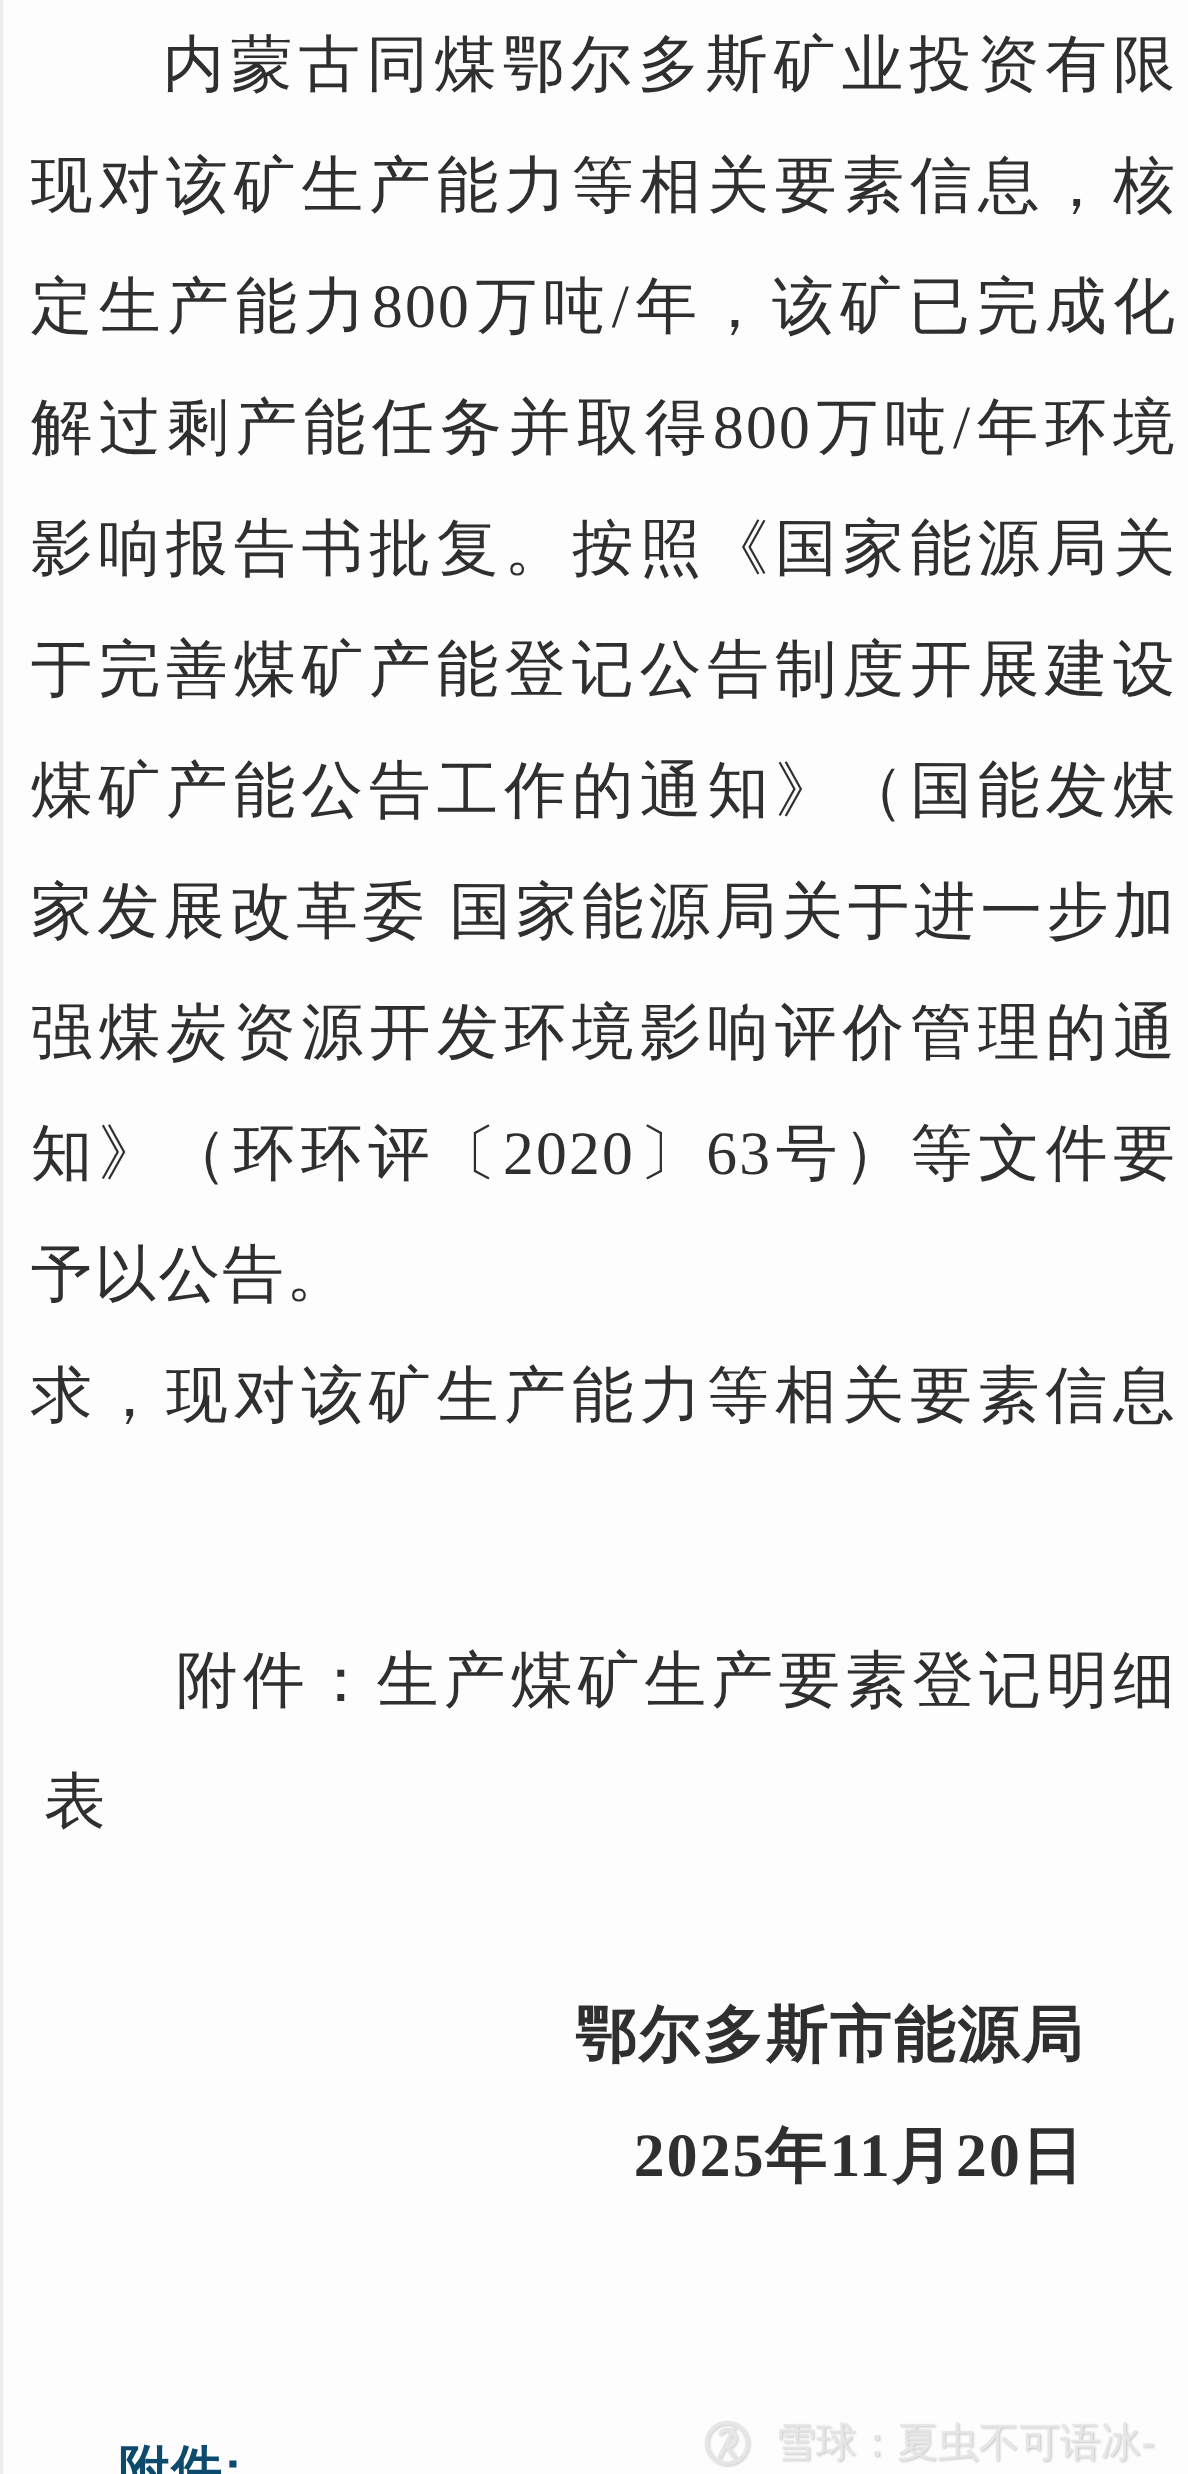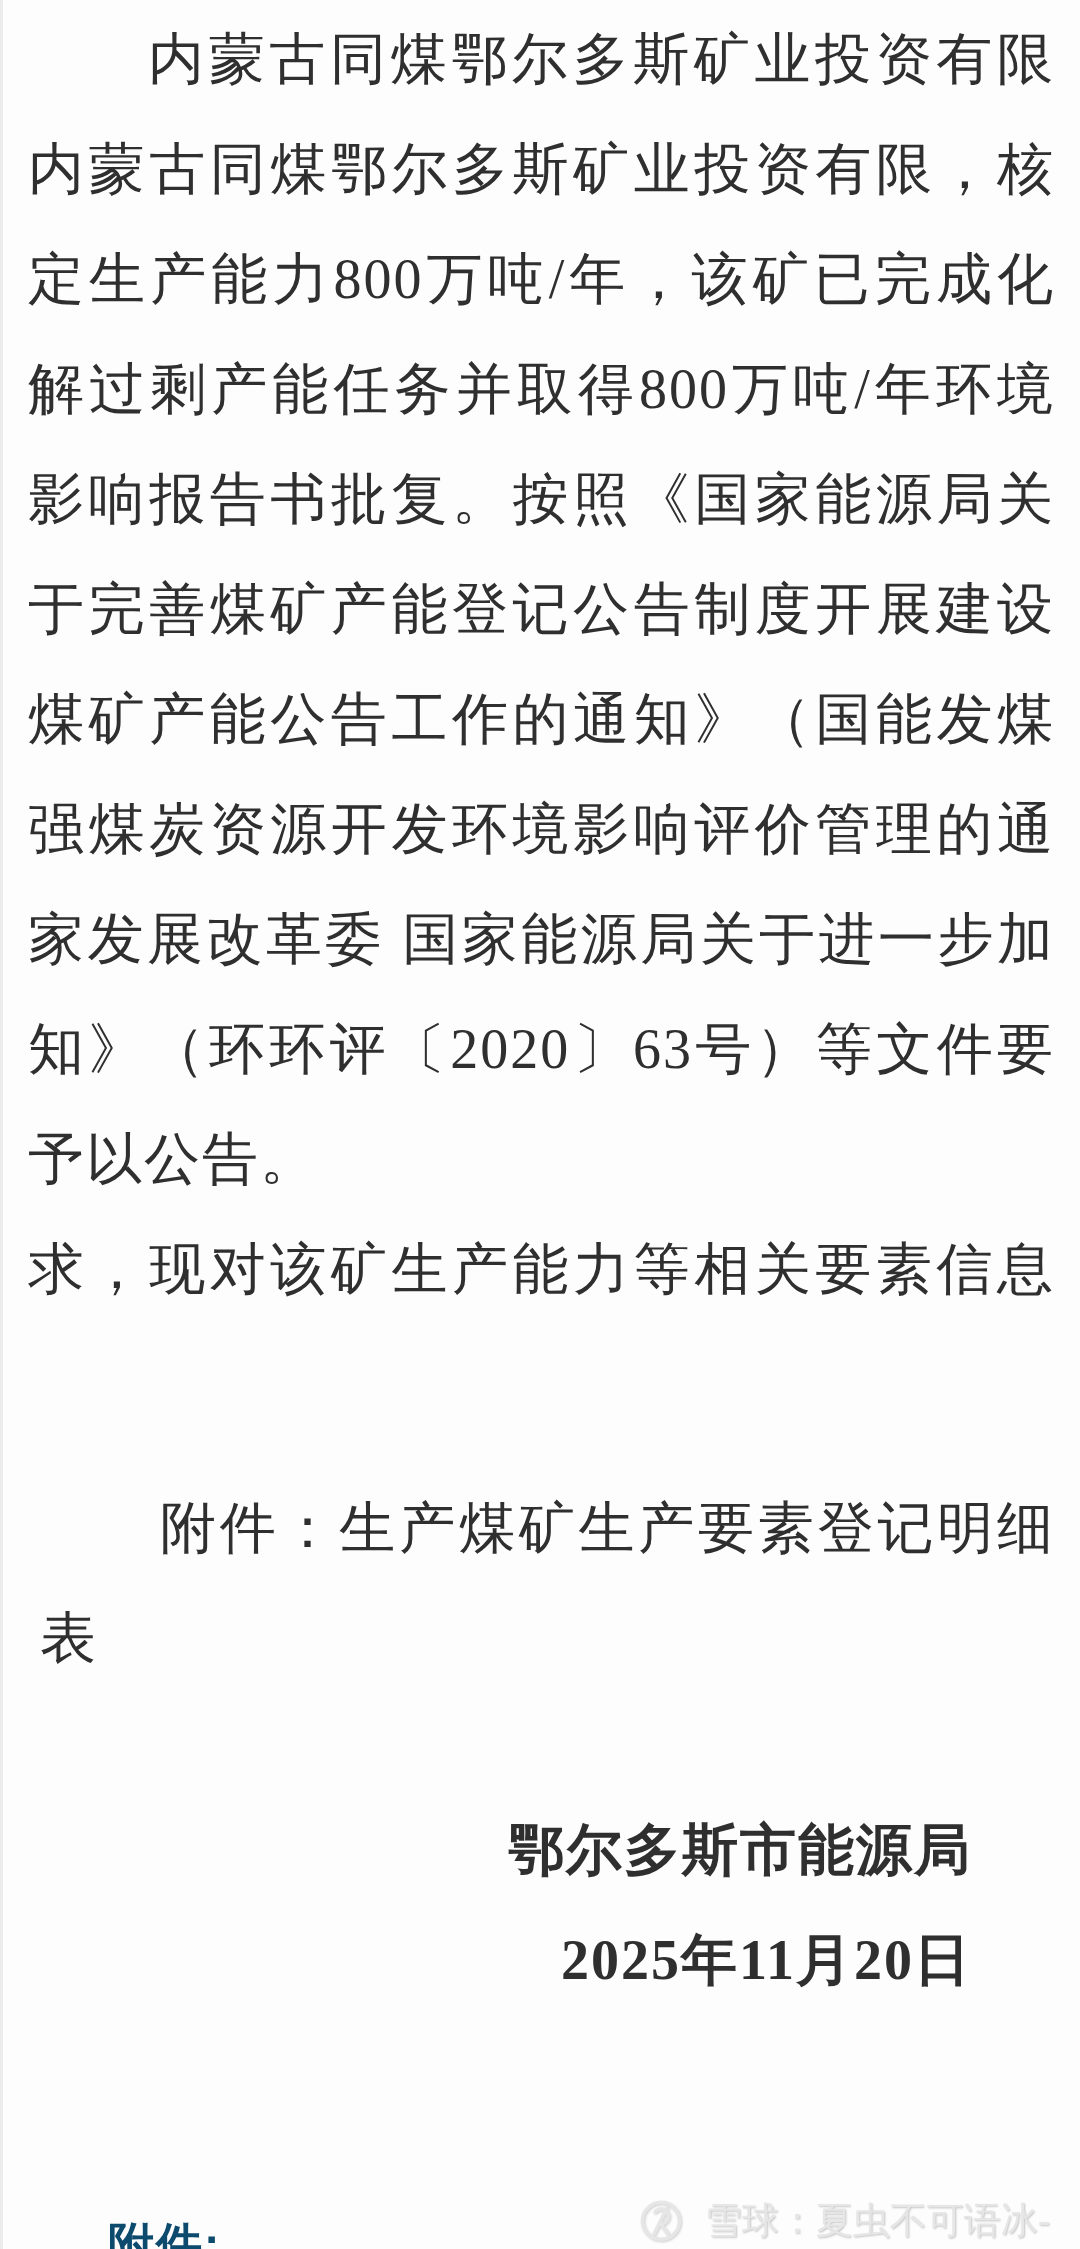--- a/index.html
+++ b/index.html
@@ -6,21 +6,21 @@
   body{
     width:1080px;height:2249px;
     background:#fdfdfd;
     border-left:3px solid #ececec;
     box-sizing:border-box;
     font-family:"Liberation Serif","DejaVu Serif",serif;
     color:#2f2f2f;
     overflow:hidden;
     position:relative;
   }
-  .content{padding:4px 25px 0 25px;}
+  .content{padding:4px 10px 0 25px;}
   .line{
     font-size:56px;
     line-height:110px;
     letter-spacing:2px;
     text-align:justify;
     text-align-last:justify;
     word-break:break-all;
     white-space:nowrap;
   }
   .line.end{
@@ -72,28 +72,28 @@
   }
   .watermark svg{display:block;filter:drop-shadow(1px 1px 1px #cfcfcf);}
 </style>
 </head>
 <body>
 
 <div class="content">
 
   <div>
     <div class="line indent">内蒙古同煤鄂尔多斯矿业投资有限</div>
-    <div class="line">内蒙古同煤鄂尔多斯矿业投资有限，核</div>
+    <div class="line">现对该矿生产能力等相关要素信息，核</div>
     <div class="line">定生产能力800万吨/年，该矿已完成化</div>
     <div class="line">解过剩产能任务并取得800万吨/年环境</div>
     <div class="line">影响报告书批复。按照《国家能源局关</div>
     <div class="line">于完善煤矿产能登记公告制度开展建设</div>
     <div class="line">煤矿产能公告工作的通知》（国能发煤</div>
+    <div class="line">家发展改革委 国家能源局关于进一步加</div>
     <div class="line">强煤炭资源开发环境影响评价管理的通</div>
-    <div class="line">家发展改革委 国家能源局关于进一步加</div>
     <div class="line">知》（环环评〔2020〕63号）等文件要</div>
     <div class="line end">予以公告。</div>
     <div class="line">求，现对该矿生产能力等相关要素信息</div>
   </div>
 
   <div class="attachment-note">
     <div class="line indent">附件：生产煤矿生产要素登记明细</div>
     <div class="line end">表</div>
   </div>
 

